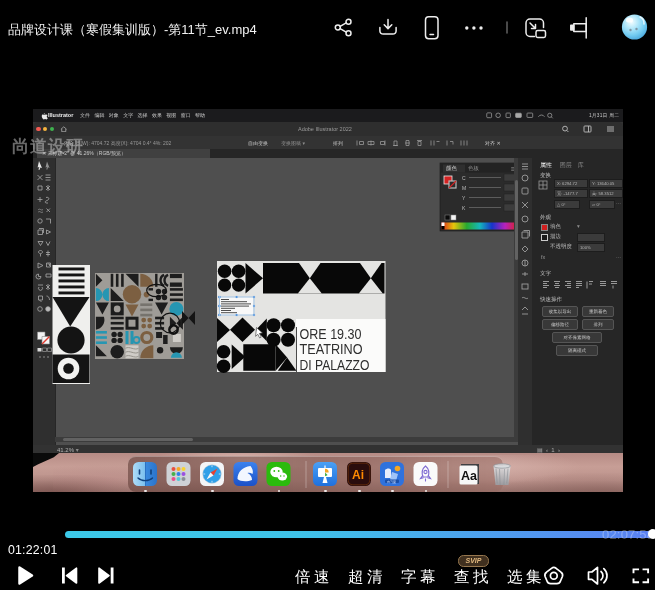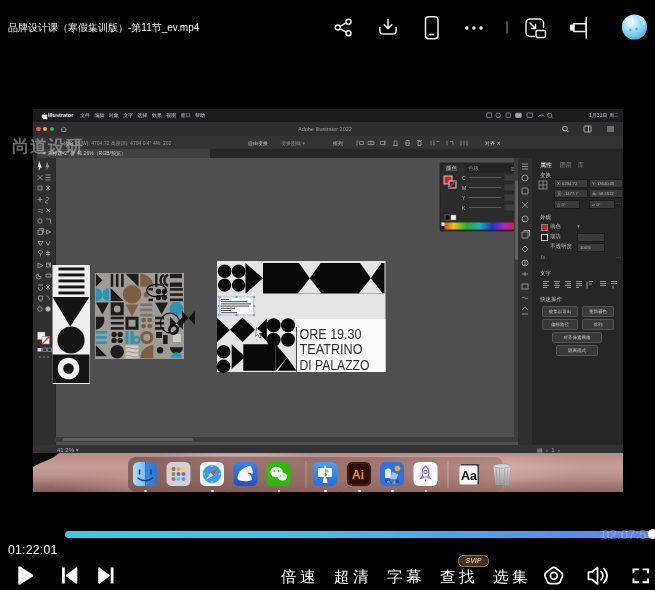--- a/index.html
+++ b/index.html
@@ -1,18 +1,18 @@
 <!DOCTYPE html>
 <html><head>
 <meta charset="utf-8">
 <style>
   html,body{margin:0;padding:0;background:#000;}
   body{width:655px;height:590px;position:relative;overflow:hidden;font-family:"Liberation Sans",sans-serif;}
   .abs{position:absolute;}
-  #title{left:8px;top:21px;font-size:10px;color:#f2f2f2;}
+  #title{left:8px;top:21px;font-size:13px;color:#f2f2f2;}
   
   #menubar{left:33px;top:109px;width:590px;height:13px;background:#1b1b1d;}
   #aiwin{left:33px;top:122px;width:590px;height:331px;background:#323232;}
   #titlebar{left:0;top:0;width:590px;height:14px;background:#2e2e2e;border-radius:5px 5px 0 0;}
   #ctrlbar{left:0;top:14px;width:590px;height:13px;background:#333333;border-bottom:1px solid #272727;}
   #tabbar{left:0;top:27px;width:590px;height:9px;background:#262626;}
   #dtab{left:4px;top:0;width:168px;height:9px;background:#404040;color:#c9c9c9;font-size:5px;line-height:9px;padding-left:5px;white-space:nowrap;overflow:hidden;}
   #mainarea{left:0;top:36px;width:590px;height:287px;}
   #toolbar{left:0;top:0;width:22px;height:287px;background:#2f2f2f;border-right:1px solid #272727;}
   #canvas{left:22px;top:0;width:463px;height:287px;background:#4f4f4f;}
@@ -22,21 +22,21 @@
   #wallpaper{left:33px;top:453px;width:590px;height:39px;background:linear-gradient(180deg,#b68b85 0%,#c79e96 35%,#bb928b 70%,#96716b 100%);overflow:hidden;}
   #dock{left:95px;top:2.5px;width:375px;height:35px;background:linear-gradient(90deg,rgba(108,72,66,0.68),rgba(152,108,100,0.55));border-radius:8px;border-top:0.5px solid rgba(255,255,255,0.3);}
   .ddot{position:absolute;top:33px;width:2.5px;height:2.5px;border-radius:50%;background:rgba(255,255,255,0.85);}
   #watermark{left:12px;top:134.5px;font-size:17px;color:rgba(200,200,200,0.52);letter-spacing:1px;font-weight:600;}
   
   #bar{left:65px;top:531px;width:587px;height:6.5px;border-radius:3.5px;background:linear-gradient(90deg,#3cc9e9 0%,#3fc3e9 40%,#5b80f2 100%);}
   #thumb{left:648px;top:529px;width:10px;height:10px;border-radius:50%;background:#fff;}
   #tcur{left:8px;top:527px;font-size:12.3px;color:#fff;font-weight:400;letter-spacing:0.2px;margin-top:16px;}
   #tdur{left:602px;top:527px;font-size:13px;color:rgba(255,255,255,0.3);font-weight:400;letter-spacing:0.2px;z-index:5;text-align:right;}
   
-  .clabel{position:absolute;top:566.5px;font-size:15.5px;color:#fff;letter-spacing:3.5px;}
+  .clabel{position:absolute;top:566.5px;font-size:15.5px;color:#fff;letter-spacing:3.5px;margin-left:14px;}
   .fld{width:30px;height:7px;background:#3b3b3b;border:0.5px solid #1d1d1d;font-size:4.2px;color:#b5b5b5;line-height:7px;padding-left:2px;overflow:hidden;white-space:nowrap;}
   .btn{height:9px;background:#383838;border:0.5px solid #555;border-radius:2px;font-size:4.5px;color:#c9c9c9;line-height:9px;text-align:center;overflow:hidden;white-space:nowrap;}
   #statusbar span{font-size:6px;}
   #svip{left:458px;top:555px;width:29px;height:10px;background:#40301f;border:1px solid #96774e;border-radius:5.5px;color:#e0b87f;font-size:7px;font-weight:700;text-align:center;line-height:10px;font-style:italic;}
 </style>
 </head>
 <body>
   <div class="abs" id="title">品牌设计课（寒假集训版）-第11节_ev.mp4</div>
   <svg class="abs" id="topicons" style="left:0;top:0" width="655" height="56" viewBox="0 0 655 56" fill="none" stroke="#ededed" stroke-width="1.5" stroke-linecap="round" stroke-linejoin="round">
 

